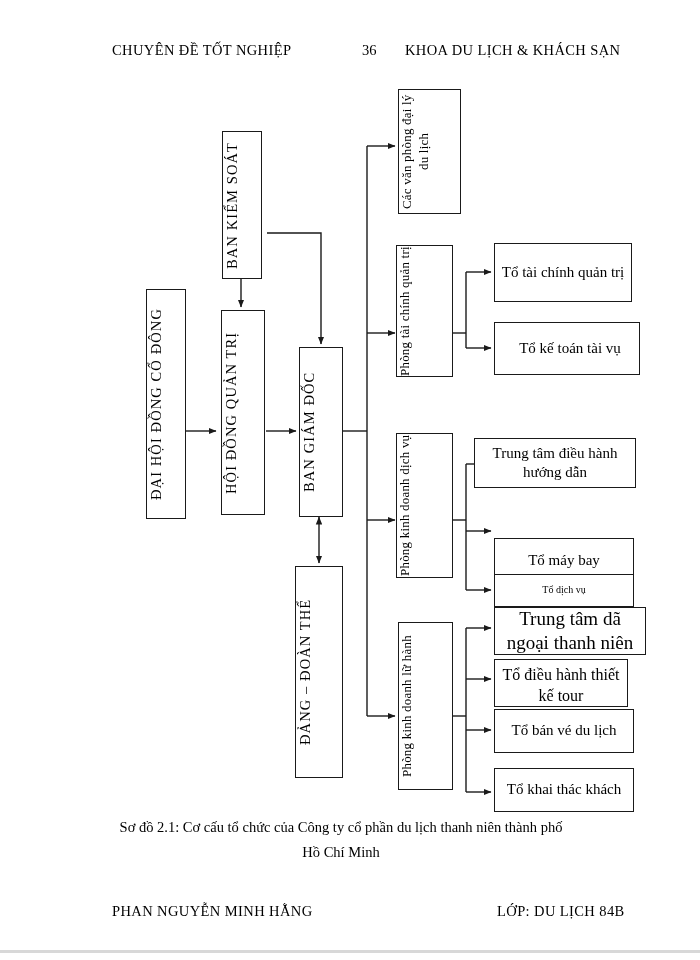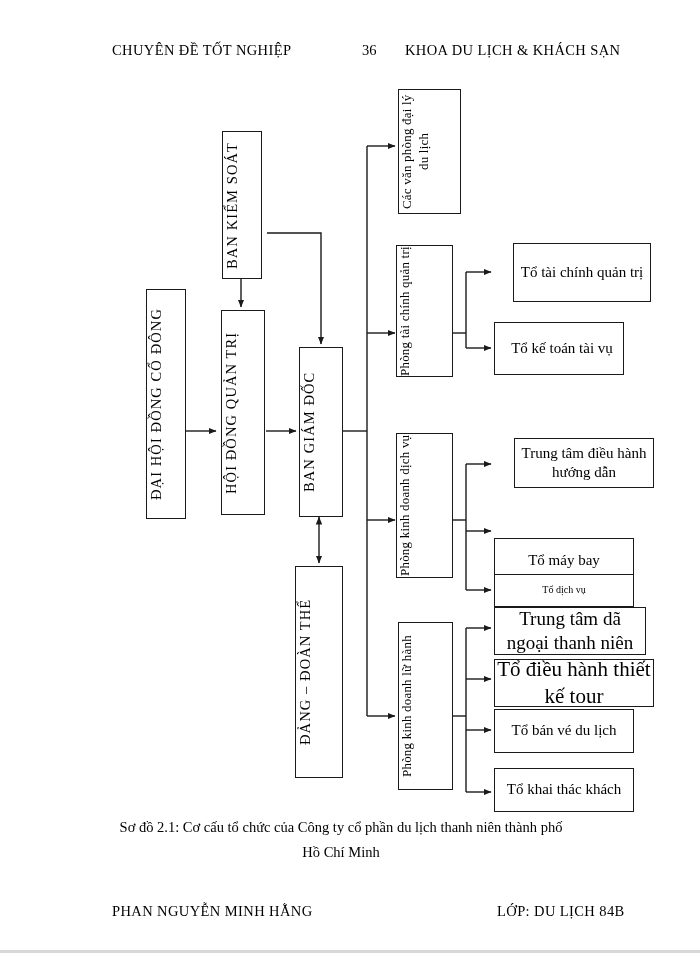--- a/index.html
+++ b/index.html
@@ -231,45 +231,45 @@
   </div>
 
   <div class="node vert-small" style="left:396px; top:433px; width:57px; height:145px; font-size:13px;">
     <span class="txt">Phòng kinh doanh dịch vụ</span>
   </div>
 
   <div class="node vert-small" style="left:398px; top:622px; width:55px; height:168px; font-size:13px;">
     <span class="txt">Phòng kinh doanh lữ hành</span>
   </div>
 
-  <div class="node" style="left:494px; top:243px; width:138px; height:59px; font-size:15px;margin-left:19px;">
+  <div class="node" style="left:494px; top:243px; width:138px; height:59px; font-size:15px;">
     <span class="txt">Tổ tài chính quản trị</span>
   </div>
 
-  <div class="node" style="left:494px; top:322px; width:130px; height:53px; font-size:15px;padding-left:6px;">
+  <div class="node" style="left:494px; top:322px; width:146px; height:53px; font-size:15px;padding-left:6px;">
     <span class="txt">Tổ kế toán tài vụ</span>
   </div>
 
-  <div class="node" style="left:514px; top:438px; width:140px; height:50px; font-size:15px;">
+  <div class="node" style="left:474px; top:438px; width:162px; height:50px; font-size:15px;">
     <span class="txt">Trung tâm điều hành hướng dẫn</span>
   </div>
 
   <div class="node" style="left:494px; top:510px; width:140px; height:45px; font-size:15px;margin-top:28px;">
     <span class="txt">Tổ máy bay</span>
   </div>
 
   <div class="node" style="left:494px; top:574px; width:140px; height:33px; font-size:10px;">
     <span class="txt">Tổ dịch vụ</span>
   </div>
 
   <div class="node" style="left:494px; top:607px; width:152px; height:48px; font-size:19px;">
     <span class="txt">Trung tâm dã ngoại thanh niên</span>
   </div>
 
-  <div class="node" style="left:494px; top:659px; width:160px; height:48px; font-size:21px;">
+  <div class="node" style="left:494px; top:659px; width:134px; height:48px; font-size:16px;align-items:flex-end;">
     <span class="txt">Tổ điều hành thiết kế tour</span>
   </div>
 
   <div class="node" style="left:494px; top:709px; width:140px; height:44px; font-size:15px;text-align:center;">
     <span class="txt">Tổ bán vé du lịch</span>
   </div>
 
   <div class="node" style="left:494px; top:768px; width:140px; height:44px; font-size:15px;">
     <span class="txt">Tổ khai thác khách</span>
   </div>

